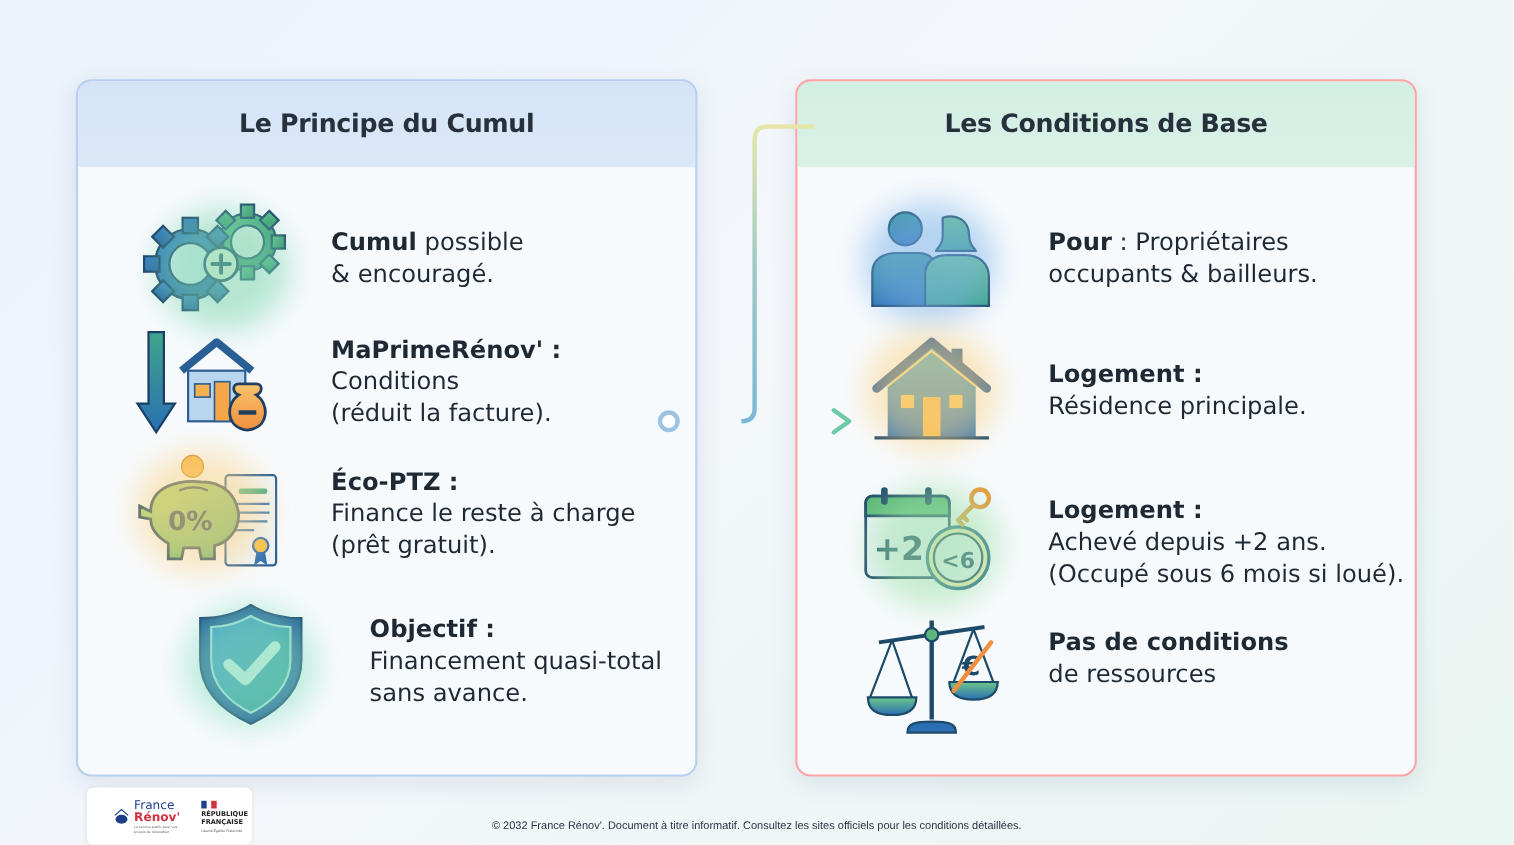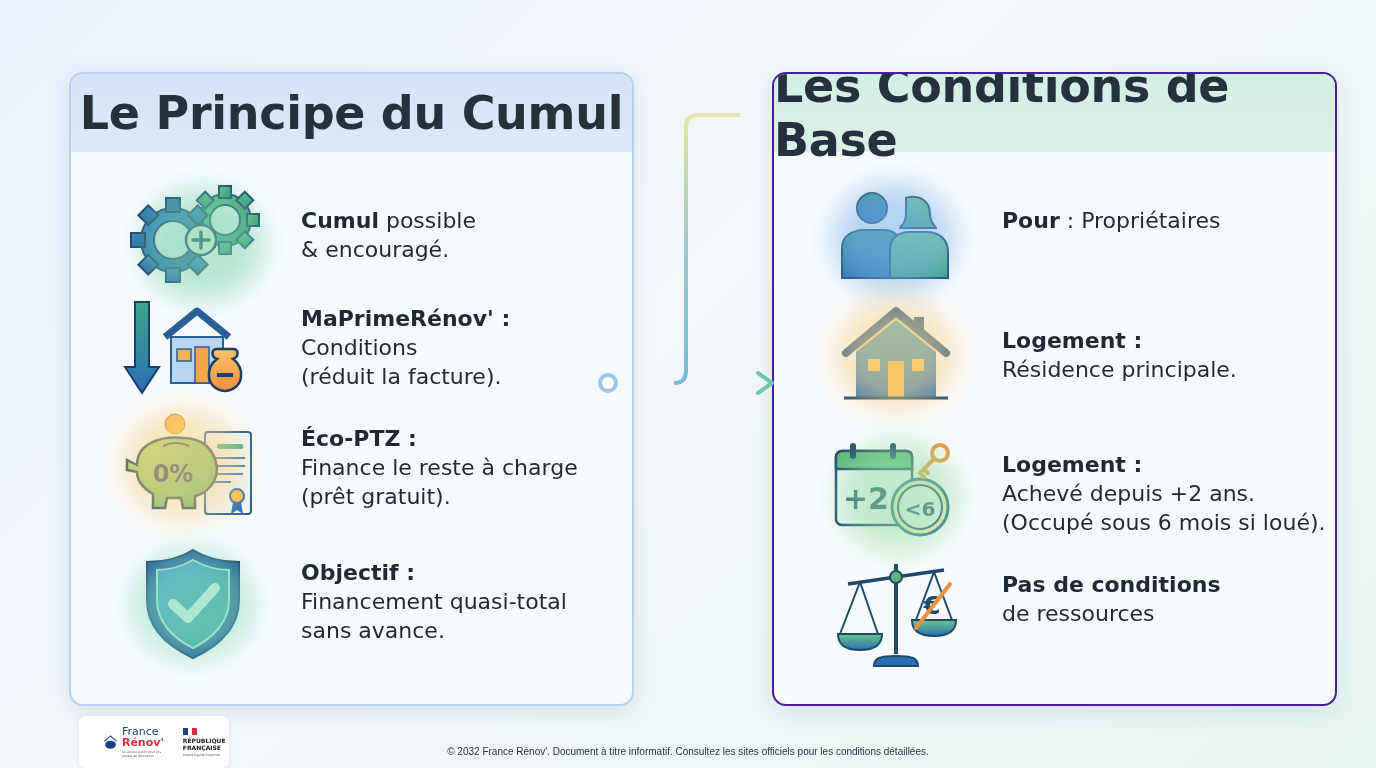--- a/index.html
+++ b/index.html
@@ -14,25 +14,25 @@
     position: absolute;
     top: 72px;
     width: 565px;
     height: 634px;
     border-radius: 14px;
     background: #f7fafd;
     overflow: hidden;
     box-shadow: 0 6px 22px rgba(60, 90, 130, 0.12);
   }
   .panel.left { left: 69px; border: 2px solid #b7d0ef; }
-  .panel.right { left: 772px; border: 2px solid #4c1d95; }
+  .panel.right { left: 723px; border: 2px solid #fca5a5; }
   .panel-header {
     height: 78px;
     display: flex; align-items: center; justify-content: center;
-    font-size: 46px; font-weight: bold; color: #27313d;
+    font-size: 23px; font-weight: bold; color: #27313d;
     letter-spacing: -0.3px;
   }
   .left .panel-header { background: linear-gradient(180deg, #d4e4f8, #dbe8f8); }
   .right .panel-header { background: linear-gradient(180deg, #d3efe3, #daf1e7); }
   .items { position: relative; height: 556px; }
   .item {
     position: absolute;
     left: 0; right: 0;
     display: flex; align-items: center;
   }
@@ -185,21 +185,21 @@
           <text x="50" y="72" text-anchor="middle" font-family="DejaVu Sans, sans-serif" font-weight="bold" font-size="24" fill="#1a3e66">0%</text>
         </svg>
       </div>
       <div class="text" style="left:230px;top:14px;">
         <div><b>Éco-PTZ :</b></div>
         <div>Finance le reste à charge</div>
         <div>(prêt gratuit).</div>
       </div>
     </div>
 
-    <div class="item" style="top:392px;height:120px;">
+    <div class="item" style="top:392px;height:120px;margin-left:35px;">
       <div class="icon-box" style="left:52px;top:0;height:120px;">
         <div class="glow" style="background:#8be0c0;left:10px;top:6px;"></div>
         <svg width="100" height="112" viewBox="0 0 100 112">
           <defs>
             <linearGradient id="gShield" x1="0" y1="0" x2="1" y2="1">
                 <stop offset="0" stop-color="#3a8fd0"></stop>
                 <stop offset="1" stop-color="#2a9a8a"></stop>
               </linearGradient>
           </defs>
           <path d="M50 2 C66 12 82 14 96 14 V52 C96 80 76 98 50 110 C24 98 4 80 4 52 V14 C18 14 34 12 50 2 Z" fill="#1f5896" stroke="#17406e" stroke-width="2"></path>
@@ -235,20 +235,21 @@
               </linearGradient>
           </defs>
           <circle cx="32" cy="18" r="15" fill="url(#gP1)" stroke="#1e4a6a" stroke-width="2"></circle>
           <path d="M2 88 V58 C2 46 12 40 24 40 H44 C54 40 60 46 60 56 V88 Z" fill="url(#gP1)" stroke="#1e4a6a" stroke-width="2"></path>
           <path d="M66 8 C78 4 90 10 90 24 C90 34 96 36 96 38 H60 C60 36 66 34 66 24 Z" fill="url(#gP2)" stroke="#1e4a6a" stroke-width="2"></path>
           <path d="M50 88 V60 C50 48 58 42 70 42 H86 C100 42 108 50 108 62 V88 Z" fill="url(#gP2)" stroke="#1e4a6a" stroke-width="2"></path>
         </svg>
       </div>
       <div class="text" style="left:228px;top:26px;">
         <div><b>Pour</b><span> : Propriétaires</span></div>
+        <div>occupants &amp; bailleurs.</div>
       </div>
     </div>
 
     <div class="item" style="top:148px;height:110px;">
       <div class="icon-box" style="left:52px;top:0;">
         <div class="glow" style="background:#fbd488;left:10px;top:0;"></div>
         <svg width="108" height="96" viewBox="0 0 108 96">
           <defs>
             <linearGradient id="gHouse" x1="0" y1="0" x2="0" y2="1">
                 <stop offset="0" stop-color="#3fa8c8"></stop>

